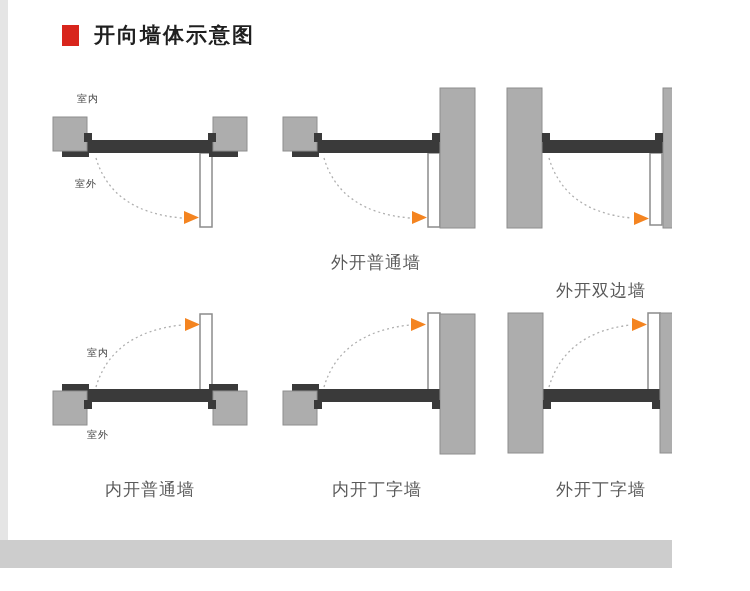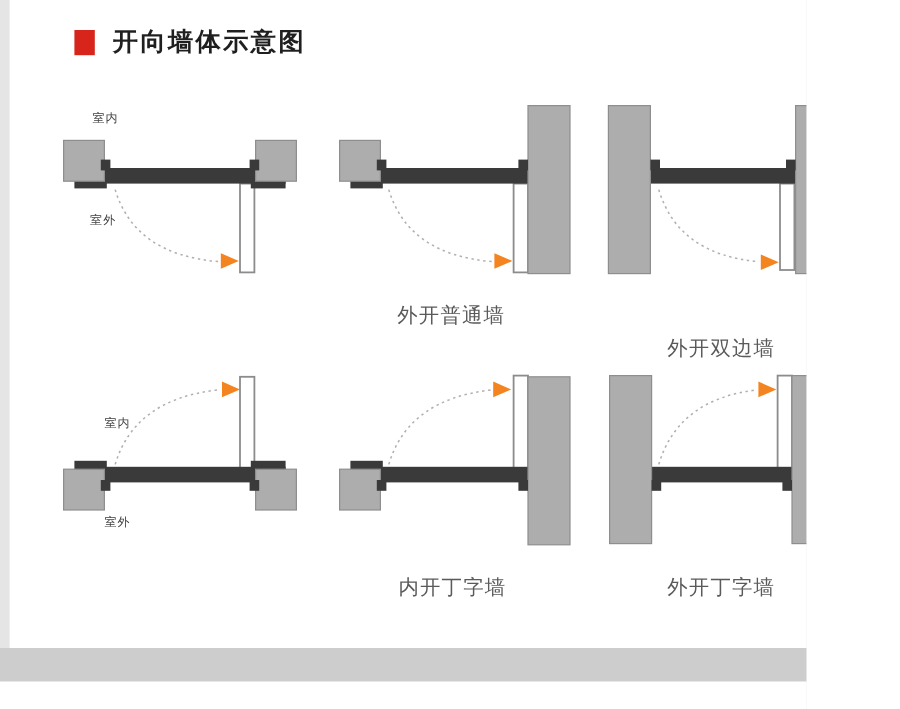--- a/index.html
+++ b/index.html
@@ -112,15 +112,16 @@
     </g>
   </svg>
 
   <div class="label" style="left:57px; top:92px;">室内</div>
   <div class="label" style="left:55px; top:177px;">室外</div>
   <div class="label" style="left:67px; top:346px;">室内</div>
   <div class="label" style="left:67px; top:428px;">室外</div>
 
   <div class="caption" style="left:276px; top:251px;">外开普通墙</div>
   <div class="caption" style="left:501px; top:251px;margin-top:28px;">外开双边墙</div>
+  <div class="caption" style="left:50px;  top:478px;">内开普通墙</div>
   <div class="caption" style="left:277px; top:478px;">内开丁字墙</div>
   <div class="caption" style="left:501px; top:478px;">外开丁字墙</div>
 </div>
 
 </body></html>

